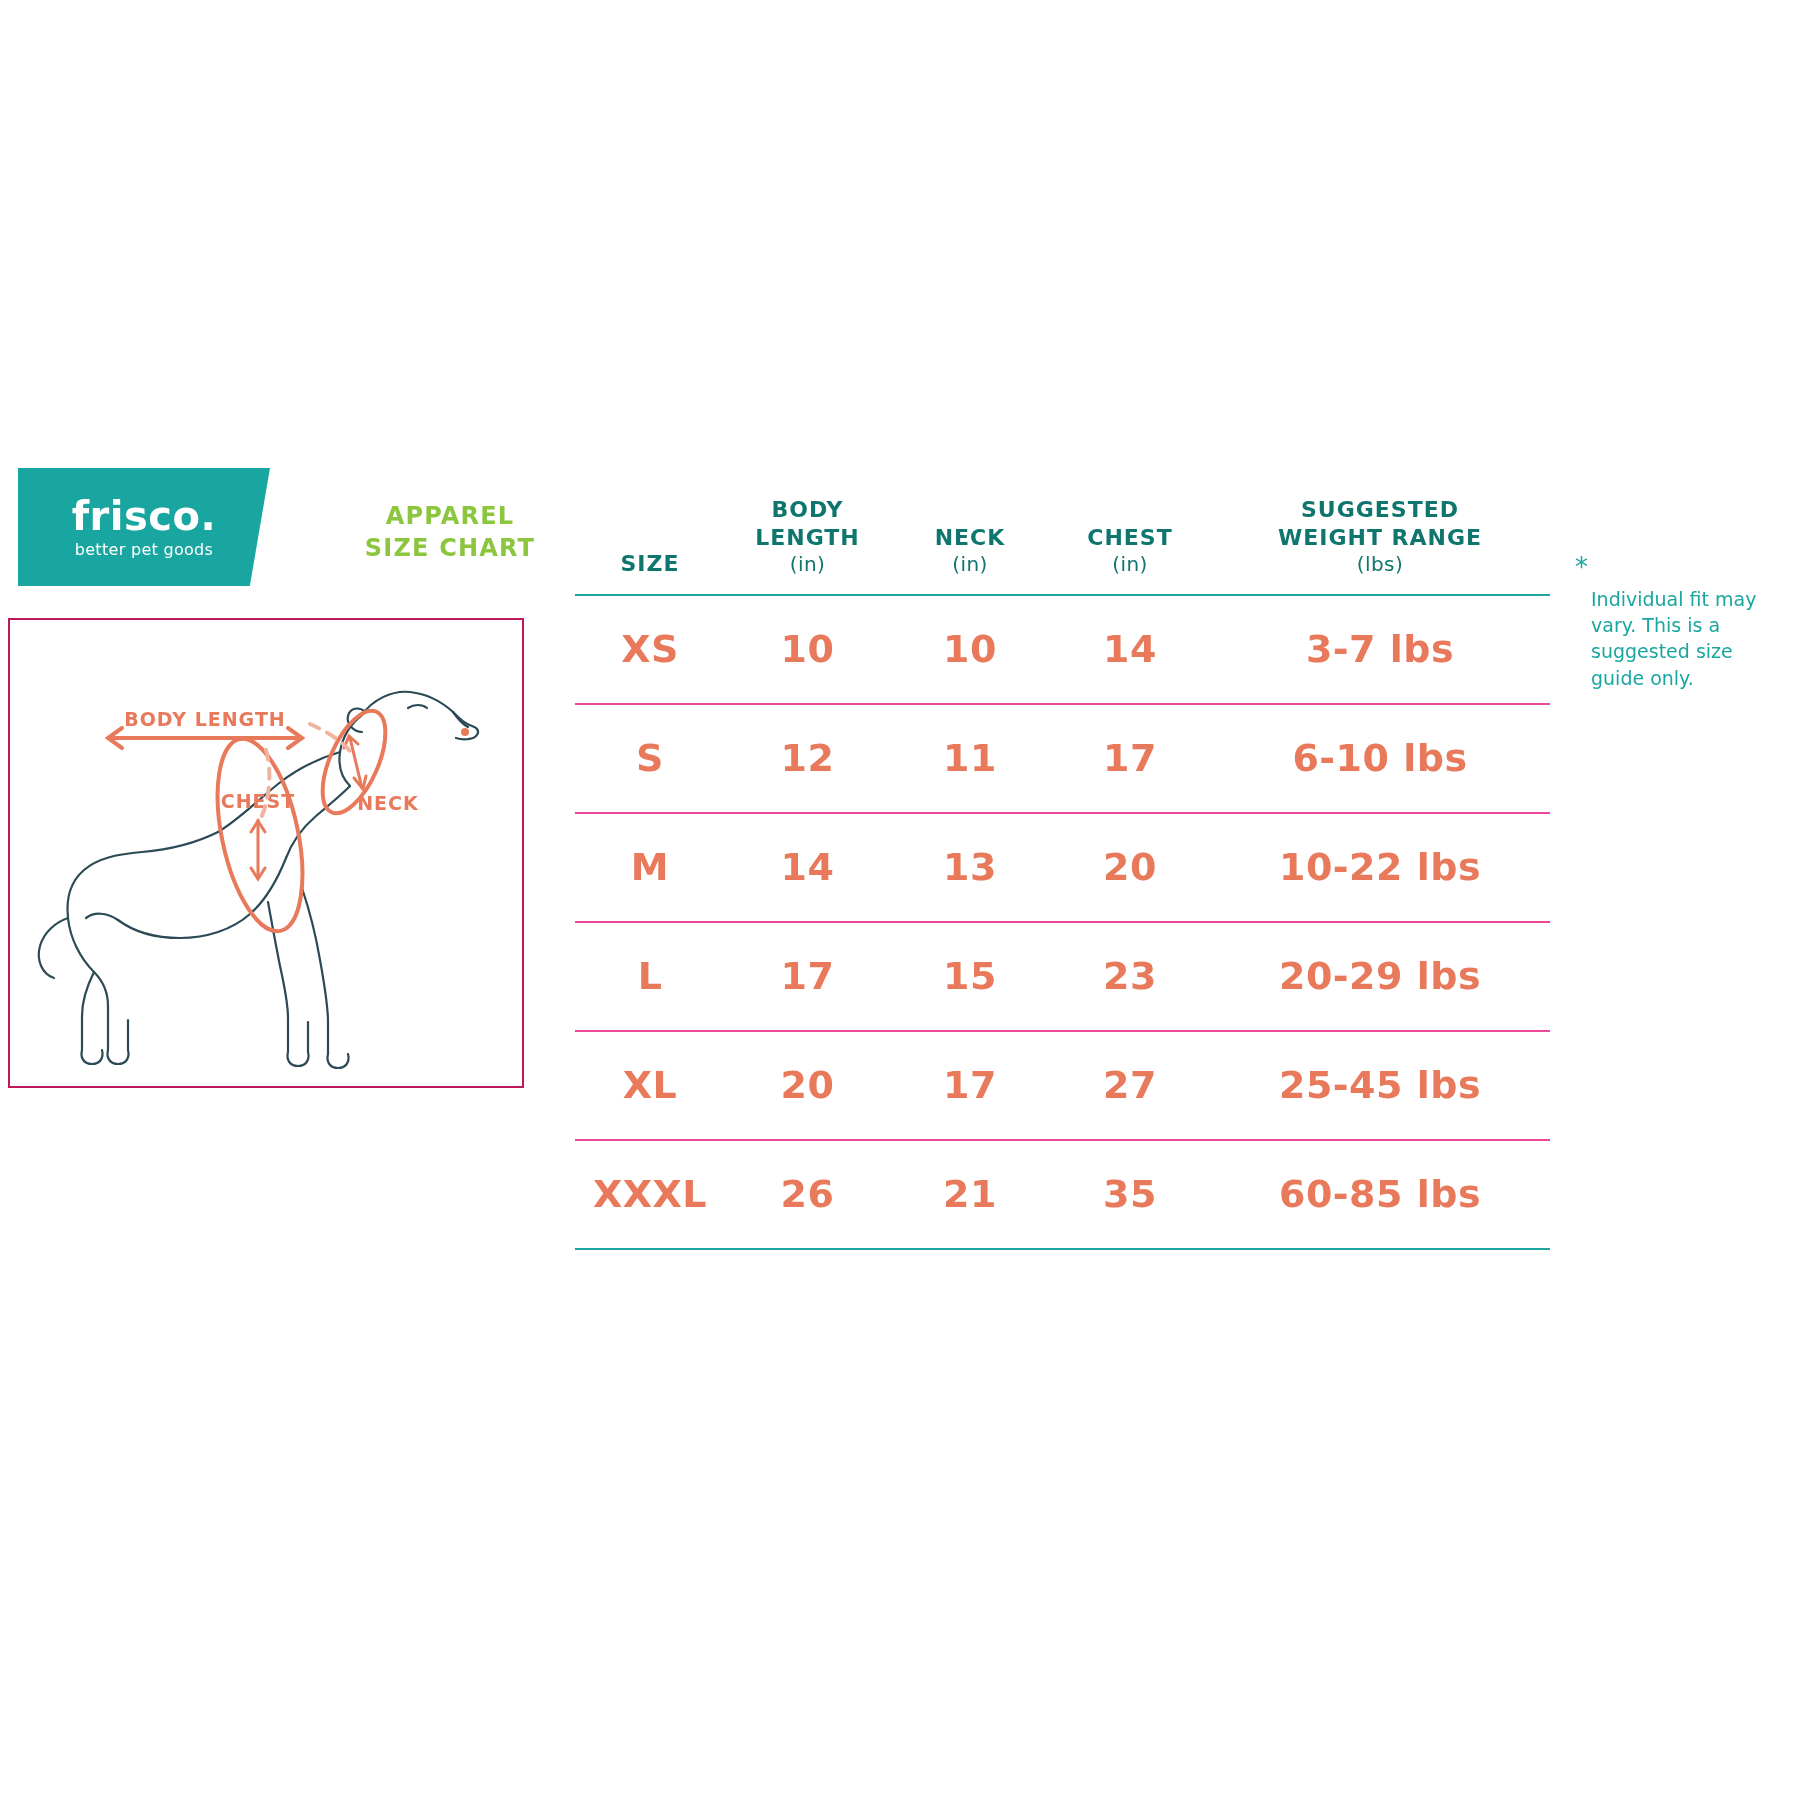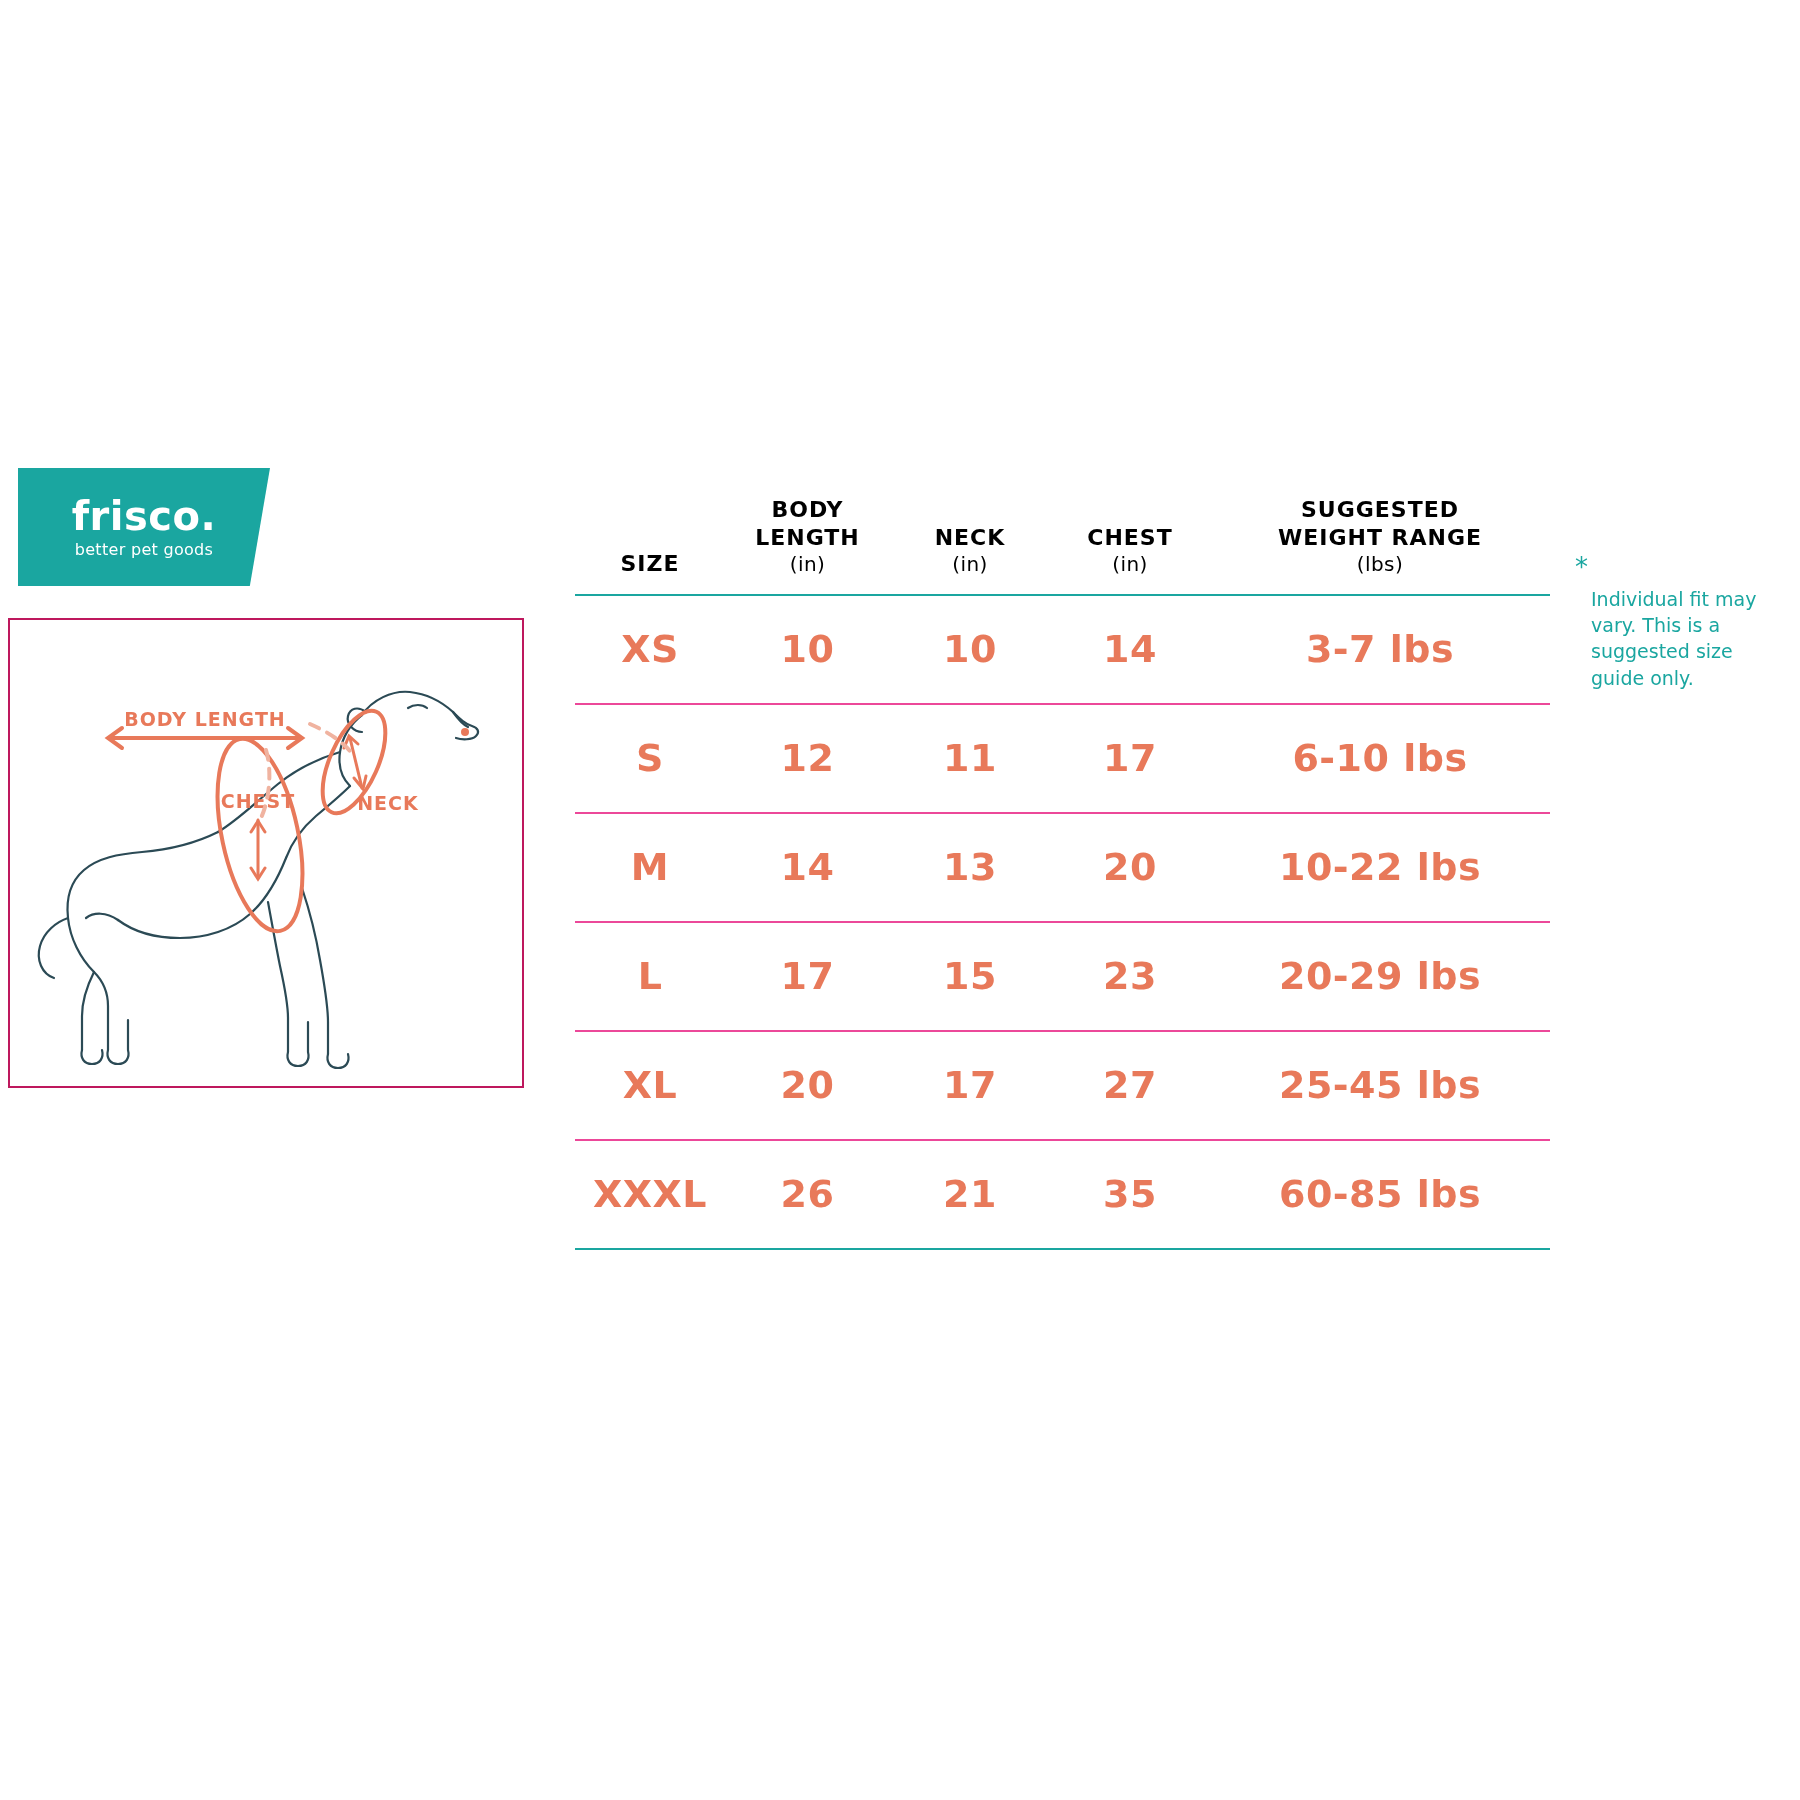--- a/index.html
+++ b/index.html
@@ -91,21 +91,21 @@
     width: 975px;
     table-layout: fixed;
   }
   table.sizes col.c-size   { width: 150px; }
   table.sizes col.c-body   { width: 165px; }
   table.sizes col.c-neck   { width: 160px; }
   table.sizes col.c-chest  { width: 160px; }
   table.sizes col.c-weight { width: 340px; }
 
   table.sizes thead th {
-    color: #000000;
+    color: #0f766e;
     font-size: 22px;
     font-weight: 700;
     letter-spacing: 1px;
     line-height: 1.28;
     text-align: center;
     vertical-align: bottom;
     padding-bottom: 16px;
   }
   table.sizes thead th .unit {
     display: block;
@@ -157,20 +157,24 @@
 </head>
 <body>
 
 <div class="page">
 
   <div class="logo-badge">
     <div class="logo-word">frisco.</div>
     <div class="logo-tag">better pet goods</div>
   </div>
 
+  <div class="chart-heading">
+    <div>APPAREL</div>
+    <div>SIZE  CHART</div>
+  </div>
 
   <div class="diagram-box">
     <svg width="512" height="466" viewBox="0 0 512 466" xmlns="http://www.w3.org/2000/svg">
 
       <g fill="none" stroke="#2b4a55" stroke-width="2.2" stroke-linecap="round" stroke-linejoin="round">
 
         <path d="M352,95 C362,80 382,70 400,72 C418,74 432,82 443,92 C450,99 455,104 462,106 C468,108 470,112 466,116 C462,120 452,120 446,118"></path>
         <path d="M352,95 C340,104 332,118 330,132 C328,146 332,158 340,166"></path>
         <path d="M443,92 C448,99 452,104 458,107"></path>
         <circle cx="455" cy="112" r="4" fill="#e8795a" stroke="none"></circle>

